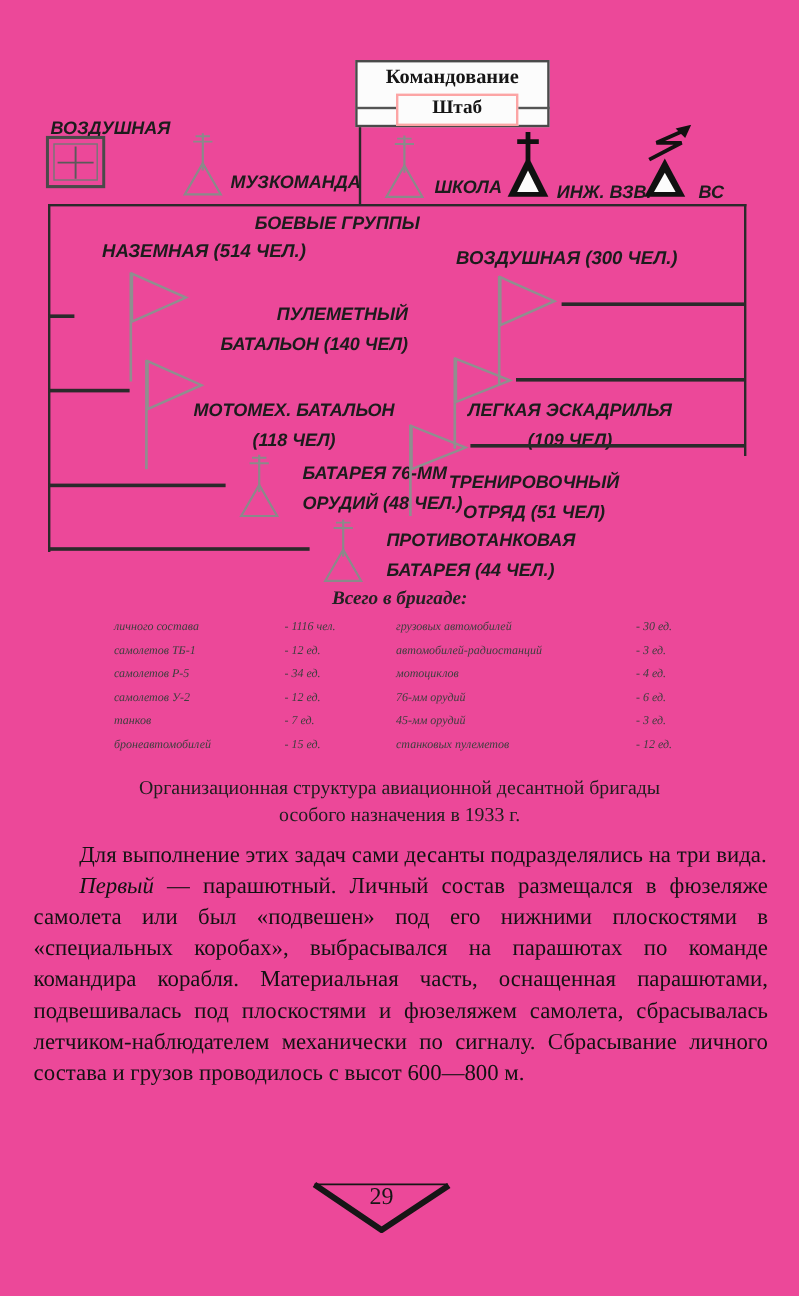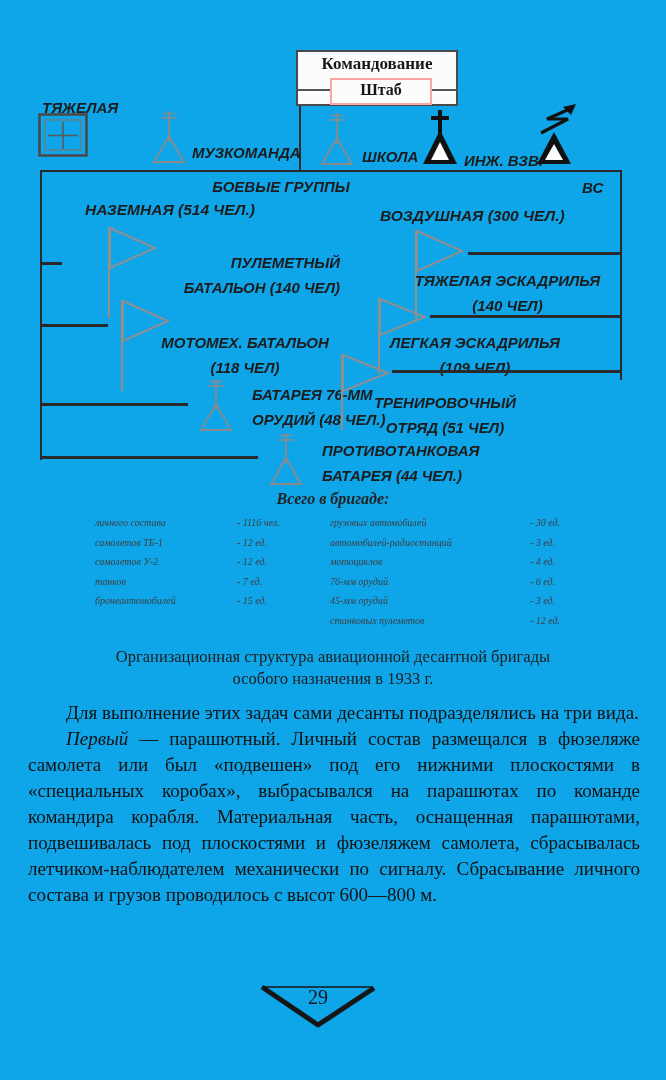--- a/index.html
+++ b/index.html
@@ -1,19 +1,19 @@
 <!DOCTYPE html>
 <html><head>
 <meta charset="utf-8">
 <style>
   * { margin:0; padding:0; box-sizing:border-box; }
   body { background:#e8e8e8; font-family:"Liberation Serif", serif; }
   .page {
     position:relative; width:666px; height:1080px; margin:0 auto;
-    background:#0ea5e9; overflow:hidden; color:#1a1a1a;
+    background:#ec4899; overflow:hidden; color:#1a1a1a;
   }
   .abs { position:absolute; }
   
   .dlabel {
     position:absolute; font-family:"Liberation Sans", sans-serif;
     font-weight:bold; font-style:italic; font-size:15px; line-height:25px;
     color:#1c1c1c; white-space:nowrap;
   }
   .center { text-align:center; }
   
@@ -60,21 +60,21 @@
   <div class="cmd-box" style="left:296px; top:50px; width:162px; height:56px;">
     <div class="cmd-title">Командование</div>
   </div>
   <div class="shtab-box" style="left:330px; top:78px; width:102px; height:27px;">
     <span>Штаб</span>
   </div>
   <div class="stub" style="left:297px; top:89px; width:33px; height:2px;"></div>
   <div class="stub" style="left:432px; top:89px; width:26px; height:2px;"></div>
   <div class="vline" style="left:299px; top:106px; width:2px; height:64px;"></div>
 
-  <div class="dlabel" style="left:42px; top:95px;">ТЯЖЕЛАЯ</div>
+  <div class="dlabel" style="left:42px; top:95px;">ВОЗДУШНАЯ</div>
   <svg class="abs" style="left:38px; top:113px;" width="50" height="45" viewBox="0 0 50 45">
     <rect x="1.5" y="1.5" width="47" height="41" fill="none" stroke="#4a4a4a" stroke-width="2.6"></rect>
     <rect x="7" y="7" width="36" height="30" fill="none" stroke="#777" stroke-width="1.2"></rect>
     <path d="M25,9 V 36 M10,22.5 H 40" stroke="#5a5a5a" stroke-width="1.6" fill="none"></path>
   </svg>
 
   <svg class="abs" style="left:148px; top:108px;" width="42" height="58" viewBox="0 0 42 58">
     <path d="M21,3 V 34" stroke="#8a8a8a" stroke-width="1.8" fill="none"></path>
     <path d="M13,10 H 29 M15,5.5 H 27" stroke="#8a8a8a" stroke-width="1.6" fill="none"></path>
     <path d="M21,28 L 36,54 L 6,54 Z" stroke="#8a8a8a" stroke-width="1.8" fill="none"></path>
@@ -94,21 +94,21 @@
     <path d="M20,34 L 29,52 L 11,52 Z" fill="#fcfcfc"></path>
   </svg>
   <div class="dlabel" style="left:464px; top:148px;">ИНЖ. ВЗВ.</div>
 
   <svg class="abs" style="left:532px; top:104px;" width="46" height="62" viewBox="0 0 46 62">
     <polygon points="44,0 31,3 39,11" fill="#111"></polygon>
     <path d="M40,4 L 15,15 H 36 L 9,29" stroke="#111" stroke-width="3.2" fill="none"></path>
     <path d="M22,28 L 39,60 L 5,60 Z" fill="#111"></path>
     <path d="M22,40 L 31,56 L 13,56 Z" fill="#fcfcfc"></path>
   </svg>
-  <div class="dlabel" style="left:582px; top:148px;margin-top:27px;">ВС</div>
+  <div class="dlabel" style="left:582px; top:148px;">ВС</div>
 
   <div class="hline" style="left:40px; top:170px; width:582px; height:2px;"></div>
   <div class="vline" style="left:40px; top:170px; width:2px; height:290px;"></div>
   <div class="vline" style="left:620px; top:170px; width:2px; height:210px;"></div>
   <div class="dlabel center" style="left:40px; width:482px; top:174px;">БОЕВЫЕ ГРУППЫ</div>
   <div class="dlabel" style="left:85px; top:197px; font-size:15.5px;">НАЗЕМНАЯ (514 ЧЕЛ.)</div>
   <div class="dlabel" style="left:380px; top:203px; font-size:15.5px;">ВОЗДУШНАЯ (300 ЧЕЛ.)</div>
 
   <svg class="abs" style="left:105px; top:225px;" width="54" height="95" viewBox="0 0 54 95">
     <path d="M4,2 V 93" stroke="#8f8f8f" stroke-width="2.2" fill="none"></path>
@@ -150,24 +150,20 @@
   <div class="dlabel" style="left:322px; top:438px;">
     <div>ПРОТИВОТАНКОВАЯ</div>
     <div>БАТАРЕЯ (44 ЧЕЛ.)</div>
   </div>
 
   <svg class="abs" style="left:412px; top:228px;" width="54" height="95" viewBox="0 0 54 95">
     <path d="M4,2 V 93" stroke="#8f8f8f" stroke-width="2.2" fill="none"></path>
     <path d="M5,3 L 50,23 L 5,43 Z" stroke="#8f8f8f" stroke-width="2" fill="none"></path>
   </svg>
   <div class="hline" style="left:468px; top:252px; width:152px; height:3px;"></div>
-  <div class="dlabel center" style="left:405px; width:205px; top:268px;">
-    <div>ТЯЖЕЛАЯ ЭСКАДРИЛЬЯ</div>
-    <div>(140 ЧЕЛ)</div>
-  </div>
 
   <svg class="abs" style="left:375px; top:296px;" width="54" height="80" viewBox="0 0 54 80">
     <path d="M4,2 V 78" stroke="#8f8f8f" stroke-width="2.2" fill="none"></path>
     <path d="M5,3 L 50,21 L 5,39 Z" stroke="#8f8f8f" stroke-width="2" fill="none"></path>
   </svg>
   <div class="hline" style="left:430px; top:315px; width:190px; height:3px;"></div>
   <div class="dlabel center" style="left:370px; width:210px; top:330px;">
     <div>ЛЕГКАЯ ЭСКАДРИЛЬЯ</div>
     <div>(109 ЧЕЛ)</div>
   </div>
@@ -187,20 +183,24 @@
   <div class="tcol tcol-l" style="left:95px; top:513px; width:235px;">
     <div class="trow">
         <span class="tname">личного состава</span>
         <span class="tval">- 1116 чел.</span>
       </div>
     <div class="trow">
         <span class="tname">самолетов ТБ-1</span>
         <span class="tval">- 12 ед.</span>
       </div>
     <div class="trow">
+        <span class="tname">самолетов Р-5</span>
+        <span class="tval">- 34 ед.</span>
+      </div>
+    <div class="trow">
         <span class="tname">самолетов У-2</span>
         <span class="tval">- 12 ед.</span>
       </div>
     <div class="trow">
         <span class="tname">танков</span>
         <span class="tval">- 7 ед.</span>
       </div>
     <div class="trow">
         <span class="tname">бронеавтомобилей</span>
         <span class="tval">- 15 ед.</span>

